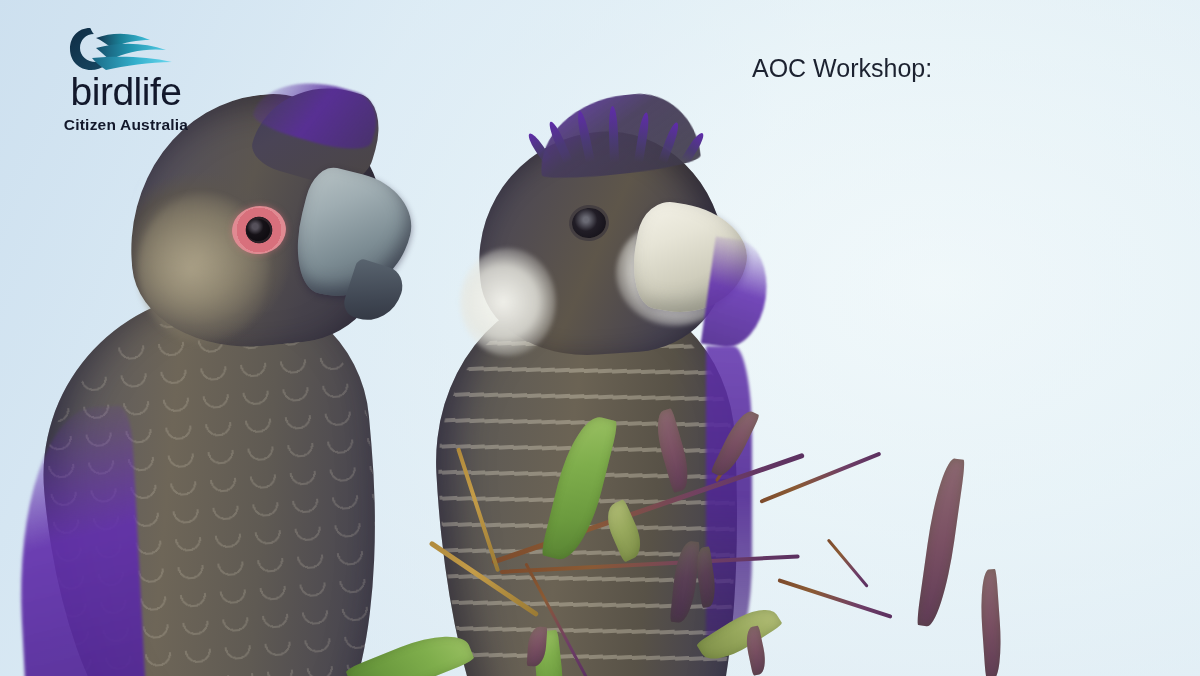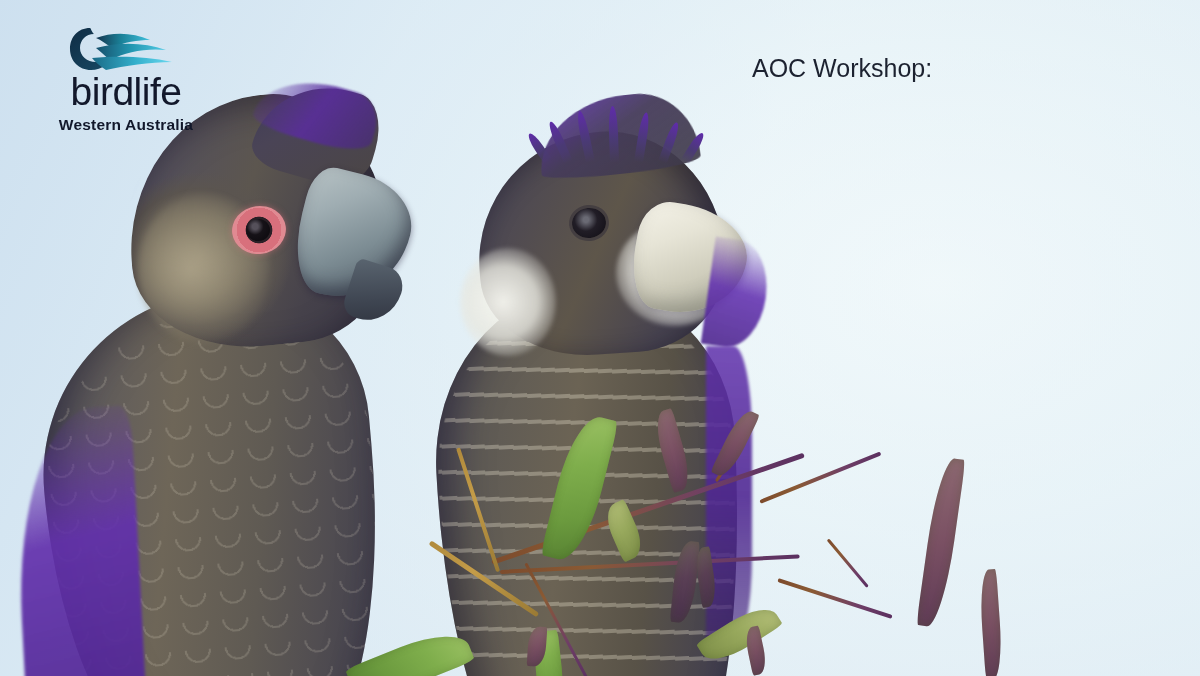--- a/index.html
+++ b/index.html
@@ -364,20 +364,20 @@
                  C25 9 25 6 24 6 Z" fill="url(#gHead)"></path>
 
         <path d="M30 16 C46 10 66 10 84 18 C72 18 58 20 46 26 C40 22 35 18 30 16 Z" fill="url(#gWave1)"></path>
 
         <path d="M30 26 C52 20 78 20 100 28 C80 26 60 30 44 38 C38 33 34 29 30 26 Z" fill="url(#gWave2)"></path>
 
         <path d="M26 36 C50 34 80 34 106 40 C84 40 58 44 40 48 C34 44 29 40 26 36 Z" fill="url(#gWave3)"></path>
       </svg>
     </div>
     <div class="logo-word">birdlife</div>
-    <div class="logo-sub">Western Australia</div>
+    <div class="logo-sub">Citizen Australia</div>
   </div>
 
   <div class="textblock">
     <div class="eyebrow">AOC Workshop:</div>
   </div>
 
 </div>
 
 </body></html>

